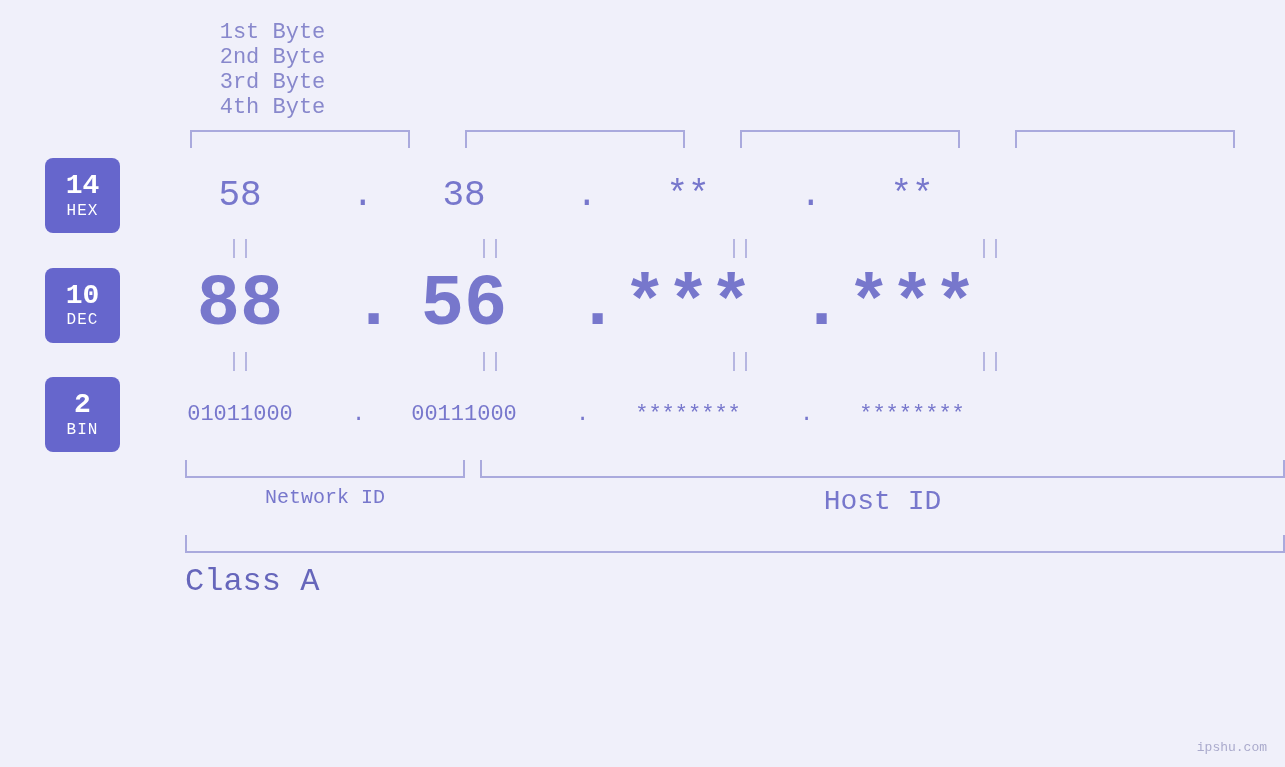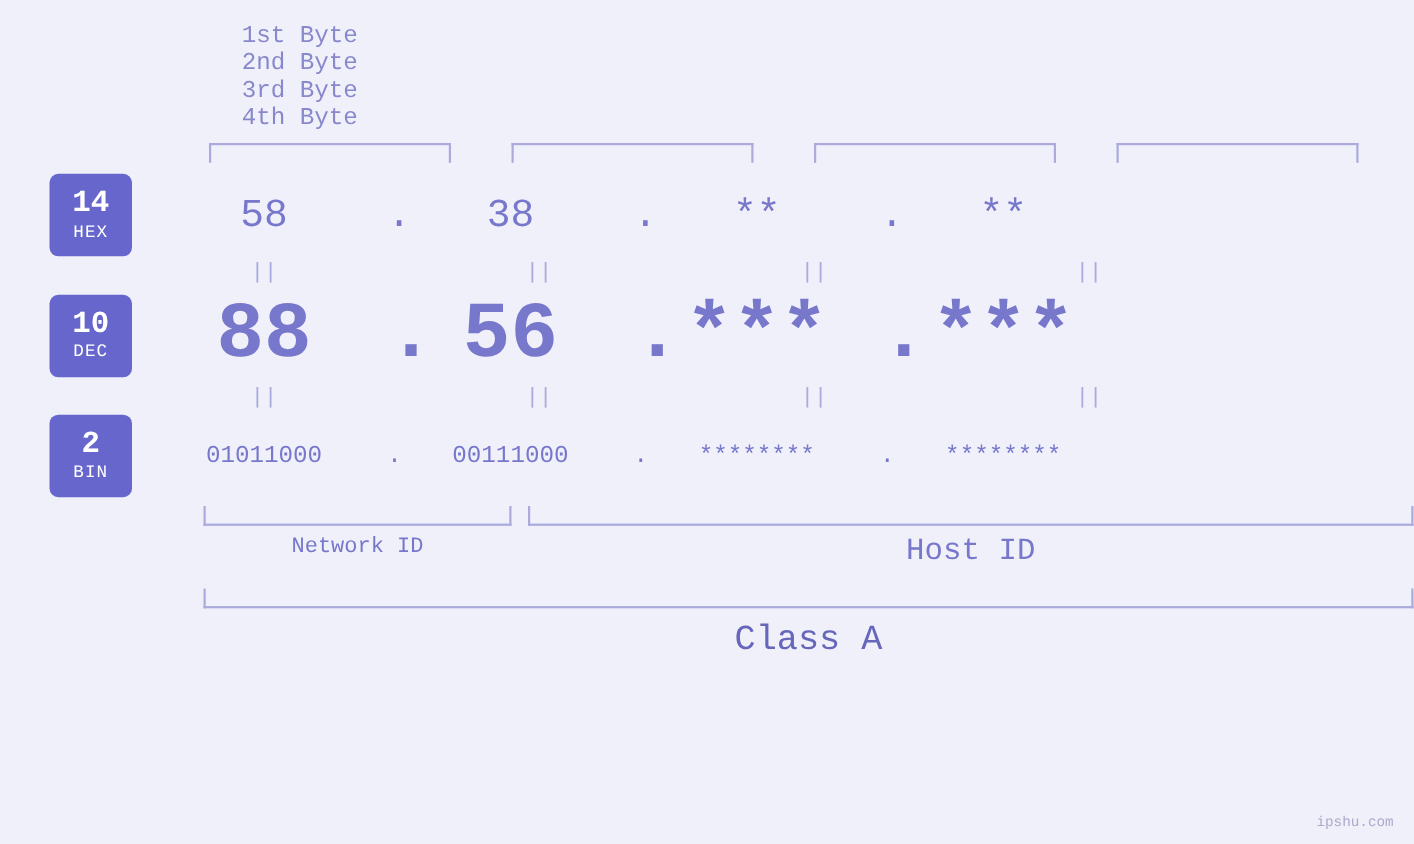--- a/index.html
+++ b/index.html
@@ -224,21 +224,20 @@
 
     .class-bracket {
       width: 100%;
       height: 18px;
       border-bottom: 2px solid #aaaadd;
       border-left: 2px solid #aaaadd;
       border-right: 2px solid #aaaadd;
     }
 
     .class-label {
-      text-align: center;
       color: #6666bb;
       font-size: 32px;
       margin-top: 10px;
     }
 
     
     .watermark {
       position: absolute;
       bottom: 12px;
       right: 18px;

